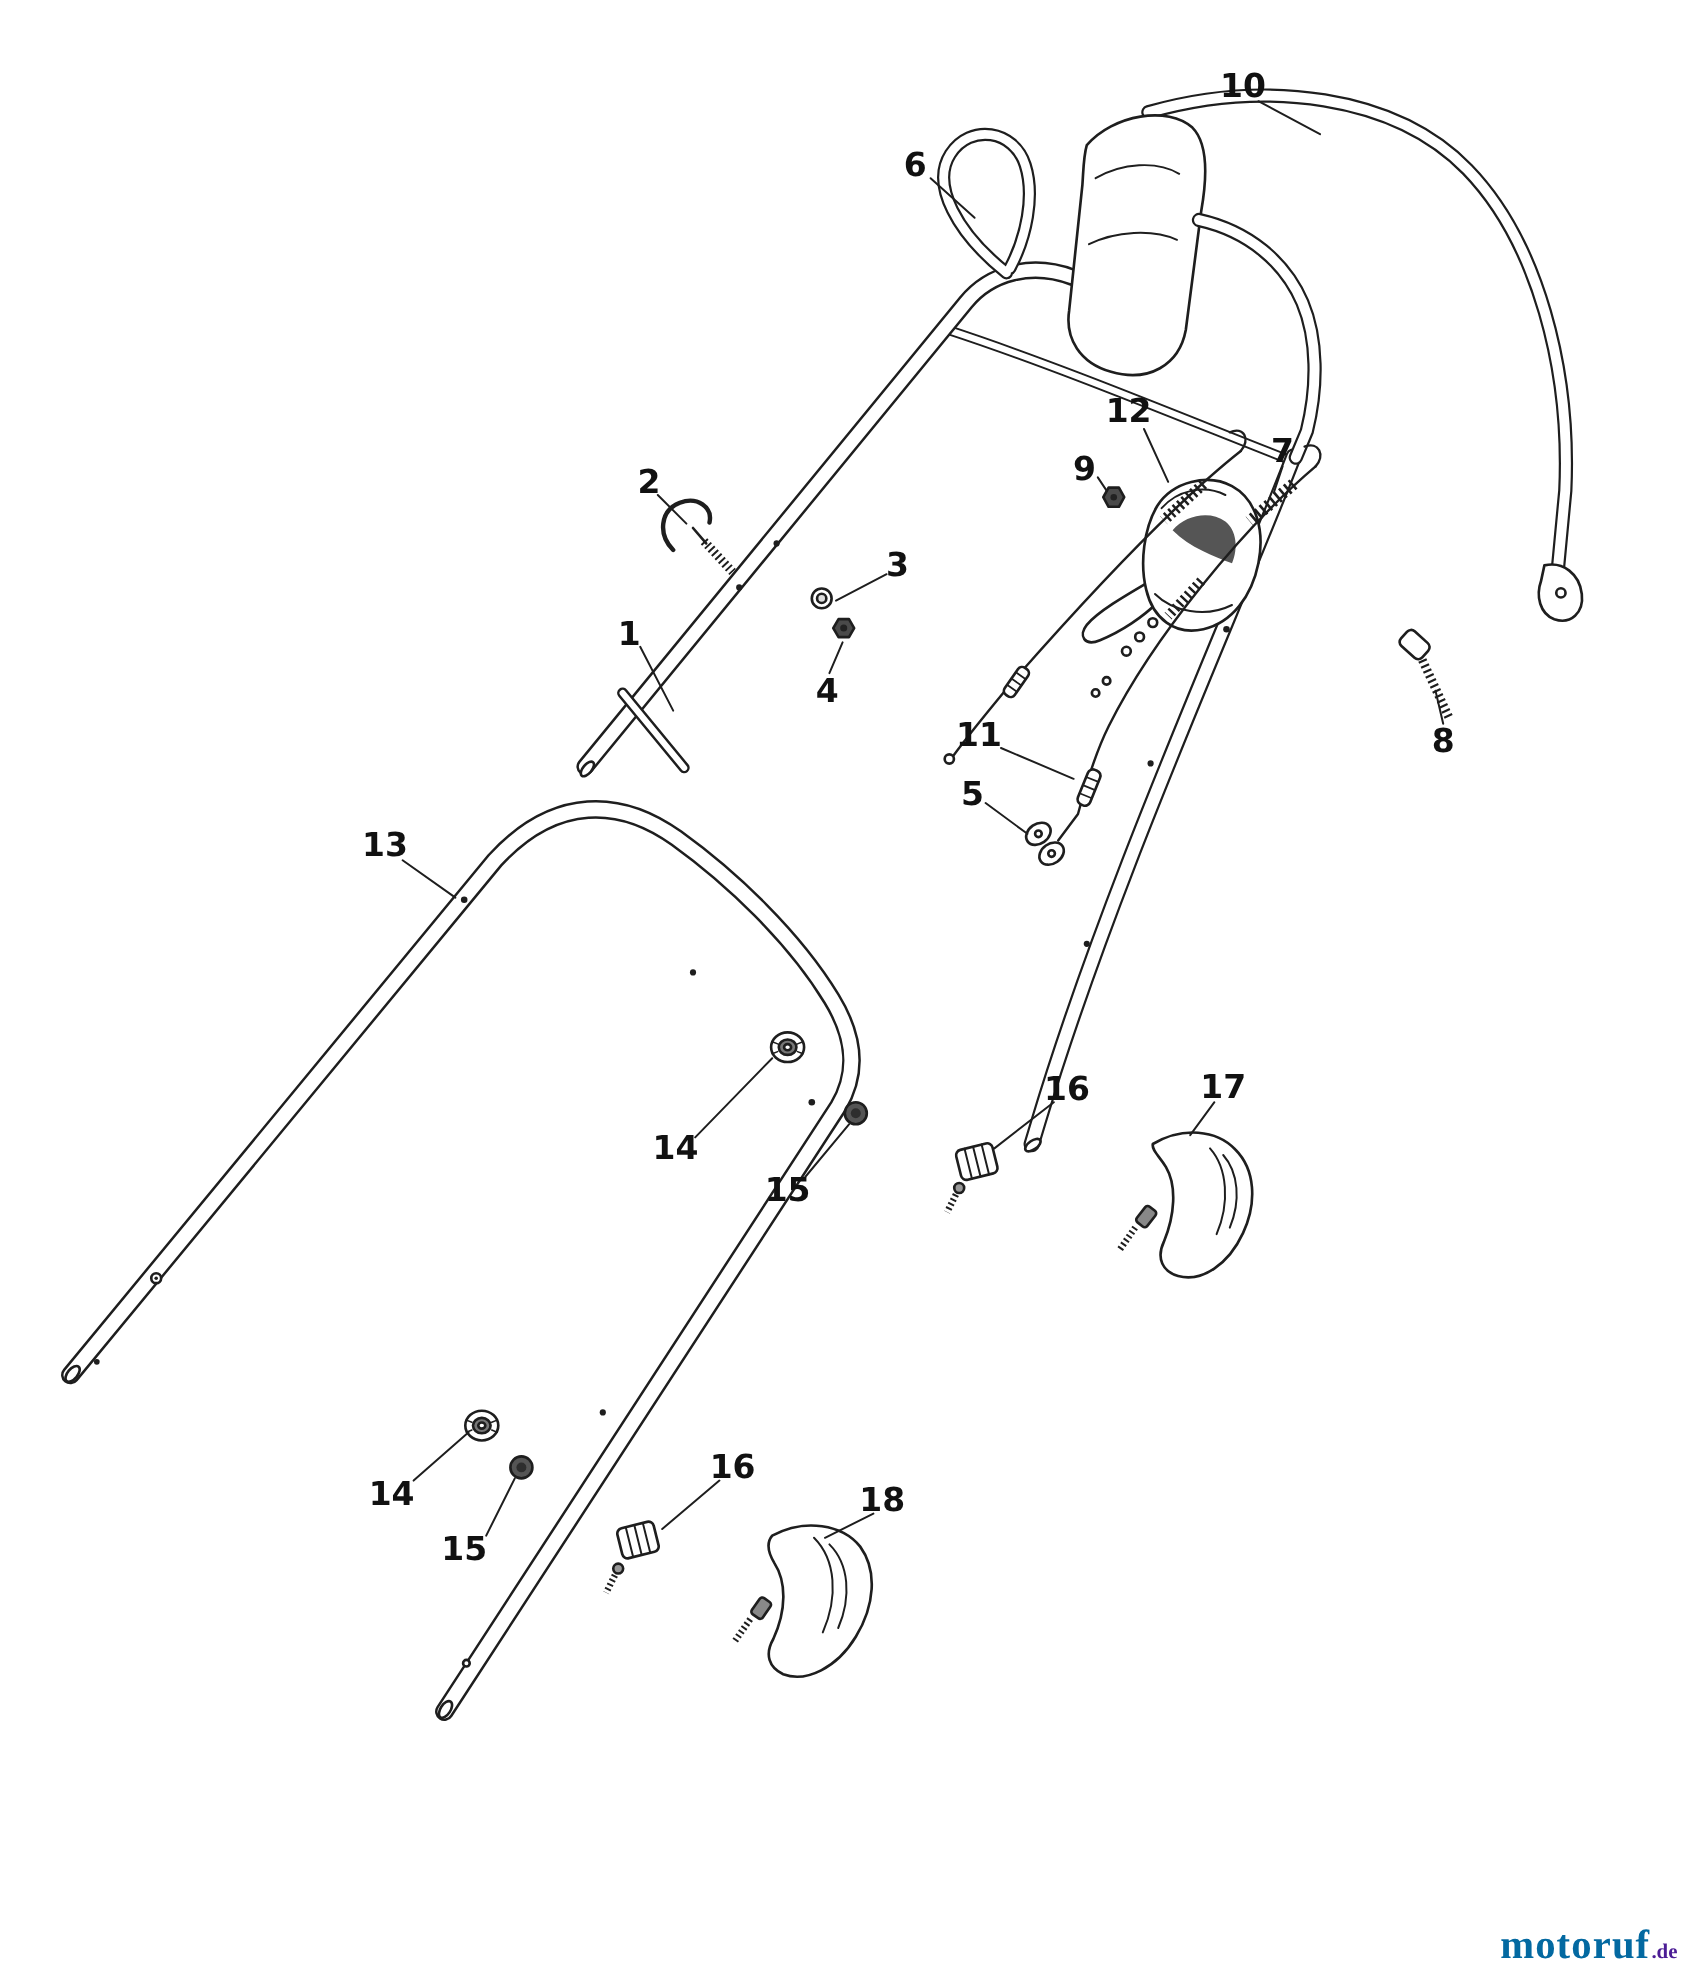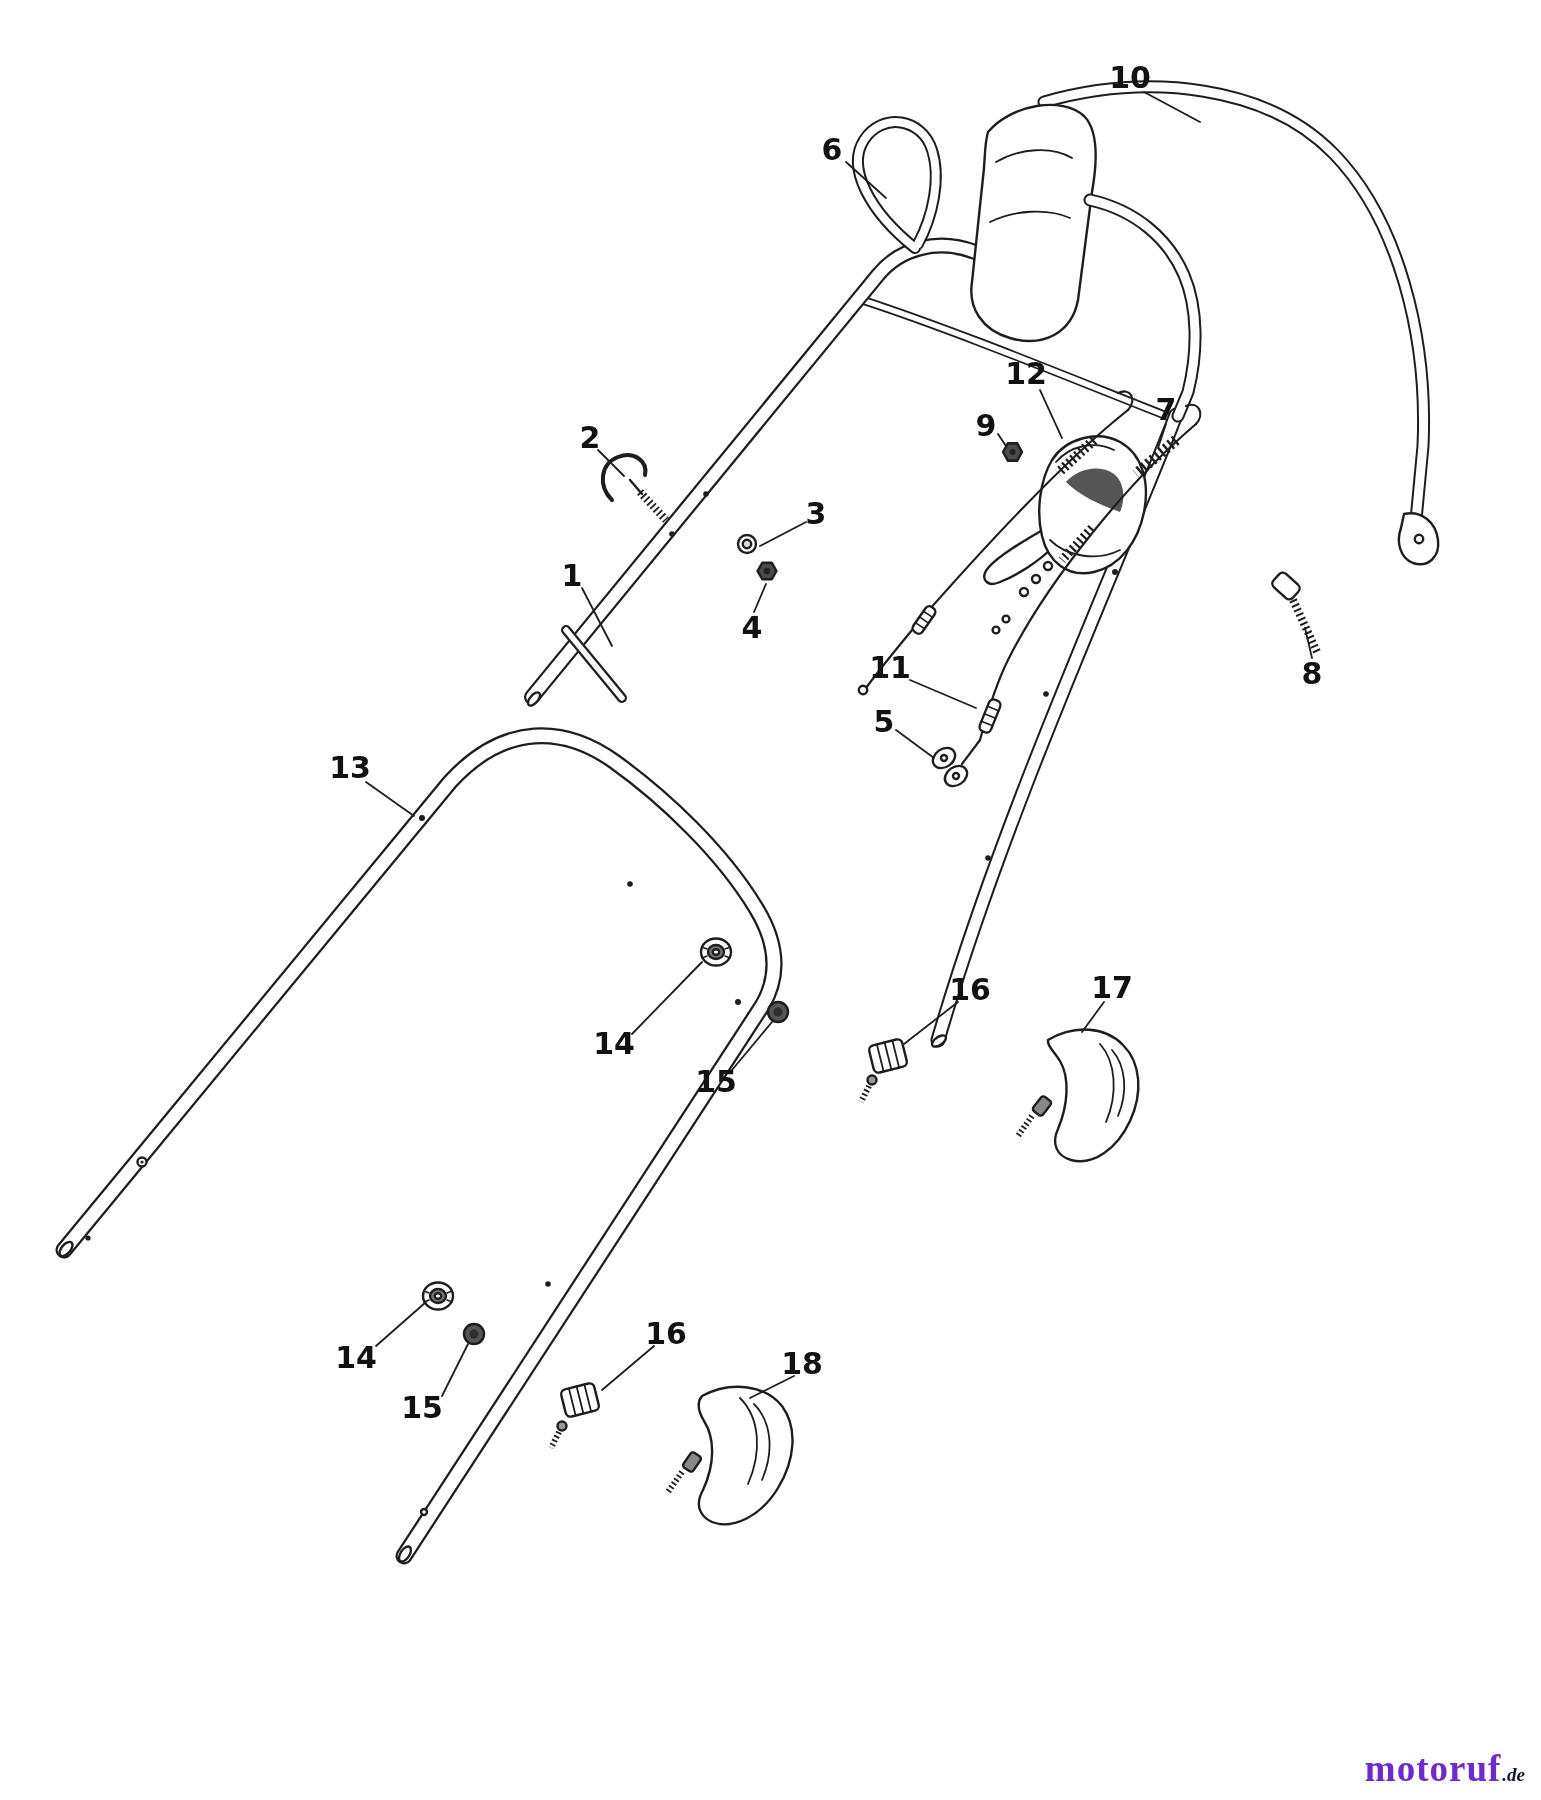--- a/index.html
+++ b/index.html
@@ -21,22 +21,22 @@
   .watermark{
     position:absolute;
     right:16px;
     bottom:10px;
     display:flex;
     align-items:baseline;
     gap:1px;
     font-family:"Liberation Serif", serif;
     user-select:none;
   }
-  .wm-brand{color:#6d28d9;font-weight:700;font-size:37px;letter-spacing:1px;}
-  .wm-tld{color:#0f172a;font-weight:700;font-size:19px;font-style:italic;}
+  .wm-brand{color:#0369a1;font-weight:700;font-size:37px;letter-spacing:1px;}
+  .wm-tld{color:#4c1d95;font-weight:700;font-size:19px;}
 </style>
 </head>
 <body>
 
 <div class="canvas">
 
   <svg viewBox="0 0 1541 1800" xmlns="http://www.w3.org/2000/svg">
 
     <g stroke="#1e1e1e" fill="none" stroke-width="2.4" stroke-linecap="round" stroke-linejoin="round">
 

